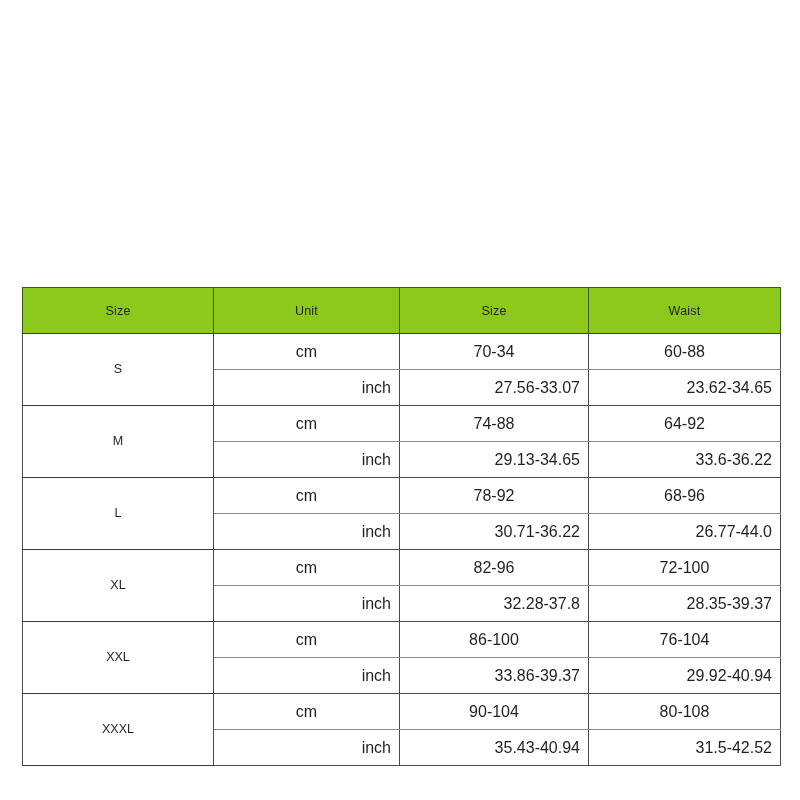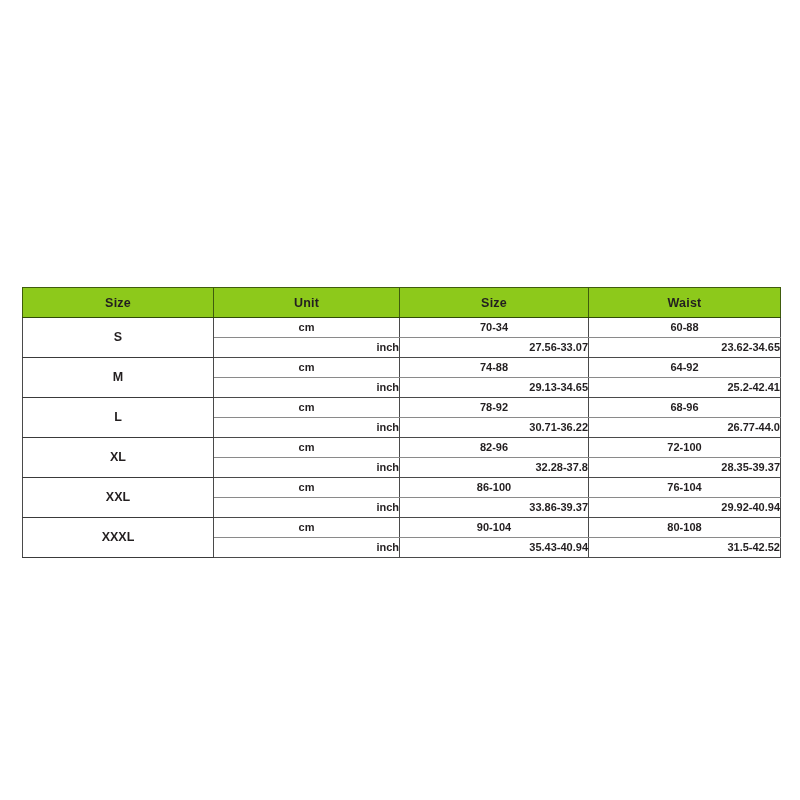--- a/index.html
+++ b/index.html
@@ -34,36 +34,36 @@
   table.size-chart col.col-unit  { width: 186px; }
   table.size-chart col.col-bust  { width: 189px; }
   table.size-chart col.col-waist { width: 192px; }
 
   table.size-chart th,
   table.size-chart td {
     border: 1px solid #4a4a4a;
     text-align: center;
     vertical-align: middle;
     color: #231f20;
-    font-weight: bold;
-    padding: 0;
+    font-weight: normal;
+    padding: 8px;
   }
 
   table.size-chart thead th {
     background: #8dc91b;
     height: 29px;
     font-size: 12.5px;
     letter-spacing: 0.2px;
     border-color: #3f5c0d;
     border-bottom-color: #2f4a08;
   }
 
   table.size-chart tbody td {
     height: 19px;
-    font-size: 11px;
+    font-size: 16px;
     background: #ffffff;
     line-height: 19px;
   }
 
   table.size-chart td.size-cell {
     font-size: 12.5px;
     border-top-color: #3a3a3a;
     border-bottom-color: #3a3a3a;
   }
 
@@ -111,21 +111,21 @@
 
       <tr class="row-cm">
         <td class="size-cell" rowspan="2">M</td>
         <td>cm</td>
         <td>74-88</td>
         <td>64-92</td>
       </tr>
       <tr class="row-inch">
         <td>inch</td>
         <td>29.13-34.65</td>
-        <td>25.2-42.41</td>
+        <td>33.6-36.22</td>
       </tr>
 
       <tr class="row-cm">
         <td class="size-cell" rowspan="2">L</td>
         <td>cm</td>
         <td>78-92</td>
         <td>68-96</td>
       </tr>
       <tr class="row-inch">
         <td>inch</td>

